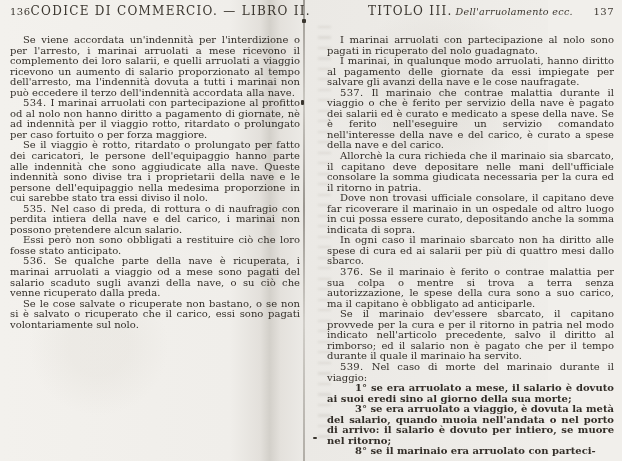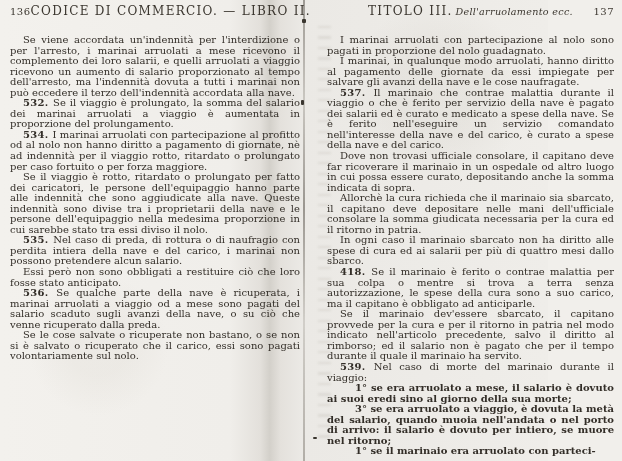--- a/index.html
+++ b/index.html
@@ -66,69 +66,68 @@
     margin-top: 18px;
     height: 433px;
     overflow: hidden;
     font-size: 10px;
     line-height: 10.55px;
     text-align: justify;
     color: #332e28;
   }
   .pagebody p { margin: 0; text-indent: 13px; }
   .pagebody p.indent2 { text-indent: 28px; font-weight: bold; }
-  .artnum { font-weight: bold; letter-spacing: 0.3px; }
+  .artnum { font-weight: normal; letter-spacing: 0.3px; }
 </style>
 </head>
 <body>
 
 <div class="book">
 
   <div class="gutter-line"></div>
   <div class="ghost-strip"></div>
   <div class="speck s1"></div>
   <div class="speck s2"></div>
   <div class="speck s3"></div>
 
   <div class="page page-left">
     <div class="pagehead">
       <span class="pnum">136</span>
       <span class="mid running-caps">CODICE DI COMMERCIO. — LIBRO II.</span>
       <span class="pnum" style="visibility:hidden;">000</span>
     </div>
     <div class="pagebody">
         <p>Se viene accordata un'indennità per l'interdizione o per l'arresto, i marinai arruolati a mese ricevono il complemento dei loro salarii, e quelli arruolati a viaggio ricevono un aumento di salario proporzionato al tempo dell'arresto, ma l'indennità dovuta a tutti i marinai non può eccedere il terzo dell'indennità accordata alla nave.</p>
-        <p><b class="artnum">532. </b>Se il viaggio è prolungato, la somma del salario dei marinai arruolati a viaggio è aumentata in proporzione del prolungamento.</p>
         <p><b class="artnum">534. </b>I marinai arruolati con partecipazione al profitto od al nolo non hanno diritto a pagamento di giornate, nè ad indennità per il viaggio rotto, ritardato o prolungato per caso fortuito o per forza maggiore.</p>
         <p>Se il viaggio è rotto, ritardato o prolungato per fatto dei caricatori, le persone dell'equipaggio hanno parte alle indennità che sono aggiudicate alla nave. Queste indennità sono divise tra i proprietarii della nave e le persone dell'equipaggio nella medesima proporzione in cui sarebbe stato tra essi diviso il nolo.</p>
         <p><b class="artnum">535. </b>Nel caso di preda, di rottura o di naufragio con perdita intiera della nave e del carico, i marinai non possono pretendere alcun salario.</p>
         <p>Essi però non sono obbligati a restituire ciò che loro fosse stato anticipato.</p>
         <p><b class="artnum">536. </b>Se qualche parte della nave è ricuperata, i marinai arruolati a viaggio od a mese sono pagati del salario scaduto sugli avanzi della nave, o su ciò che venne ricuperato dalla preda.</p>
         <p>Se le cose salvate o ricuperate non bastano, o se non si è salvato o ricuperato che il carico, essi sono pagati volontariamente sul nolo.</p>
       </div>
   </div>
 
   <div class="page page-right">
     <div class="pagehead">
       <span class="pnum" style="visibility:hidden;">000</span>
       <span class="mid">
         <span class="running-caps">TITOLO III.</span>
         <span class="running-ital">Dell'arruolamento ecc.</span>
       </span>
       <span class="pnum">137</span>
     </div>
     <div class="pagebody">
-        <p>I marinai arruolati con partecipazione al nolo sono pagati in proporzione del nolo guadagnato.</p>
+        <p>I marinai arruolati con partecipazione al nolo sono pagati in ricuperato del nolo guadagnato.</p>
         <p>I marinai, in qualunque modo arruolati, hanno diritto al pagamento delle giornate da essi impiegate per salvare gli avanzi della nave e le cose naufragate.</p>
         <p><b class="artnum">537. </b>Il marinaio che contrae malattia durante il viaggio o che è ferito per servizio della nave è pagato dei salarii ed è curato e medicato a spese della nave. Se è ferito nell'eseguire un servizio comandato nell'interesse della nave e del carico, è curato a spese della nave e del carico.</p>
+        <p>Allorchè la cura richieda che il marinaio sia sbarcato, il capitano deve depositare nelle mani dell'ufficiale consolare la somma giudicata necessaria per la cura ed il ritorno in patria.</p>
         <p>Dove non trovasi ufficiale consolare, il capitano deve far ricoverare il marinaio in un ospedale od altro luogo in cui possa essere curato, depositando anche la somma indicata di sopra.</p>
-        <p>Allorchè la cura richieda che il marinaio sia sbarcato, il capitano deve depositare nelle mani dell'ufficiale consolare la somma giudicata necessaria per la cura ed il ritorno in patria.</p>
         <p>In ogni caso il marinaio sbarcato non ha diritto alle spese di cura ed ai salarii per più di quattro mesi dallo sbarco.</p>
-        <p><b class="artnum">418. </b>Se il marinaio è ferito o contrae malattia per sua colpa o mentre si trova a terra senza autorizzazione, le spese della cura sono a suo carico, ma il capitano è obbligato ad anticiparle.</p>
+        <p><b class="artnum">376. </b>Se il marinaio è ferito o contrae malattia per sua colpa o mentre si trova a terra senza autorizzazione, le spese della cura sono a suo carico, ma il capitano è obbligato ad anticiparle.</p>
         <p>Se il marinaio dev'essere sbarcato, il capitano provvede per la cura e per il ritorno in patria nel modo indicato nell'articolo precedente, salvo il diritto al rimborso; ed il salario non è pagato che per il tempo durante il quale il marinaio ha servito.</p>
         <p><b class="artnum">539. </b>Nel caso di morte del marinaio durante il viaggio:</p>
         <p class="indent2">1° se era arruolato a mese, il salario è dovuto ai suoi eredi sino al giorno della sua morte;</p>
         <p class="indent2">3° se era arruolato a viaggio, è dovuta la metà del salario, quando muoia nell'andata o nel porto di arrivo: il salario è dovuto per intiero, se muore nel ritorno;</p>
-        <p class="indent2">1° se il marinaio era arruolato con parteci-</p>
+        <p class="indent2">8° se il marinaio era arruolato con parteci-</p>
       </div>
   </div>
 
 </div>
 
 </body></html>

